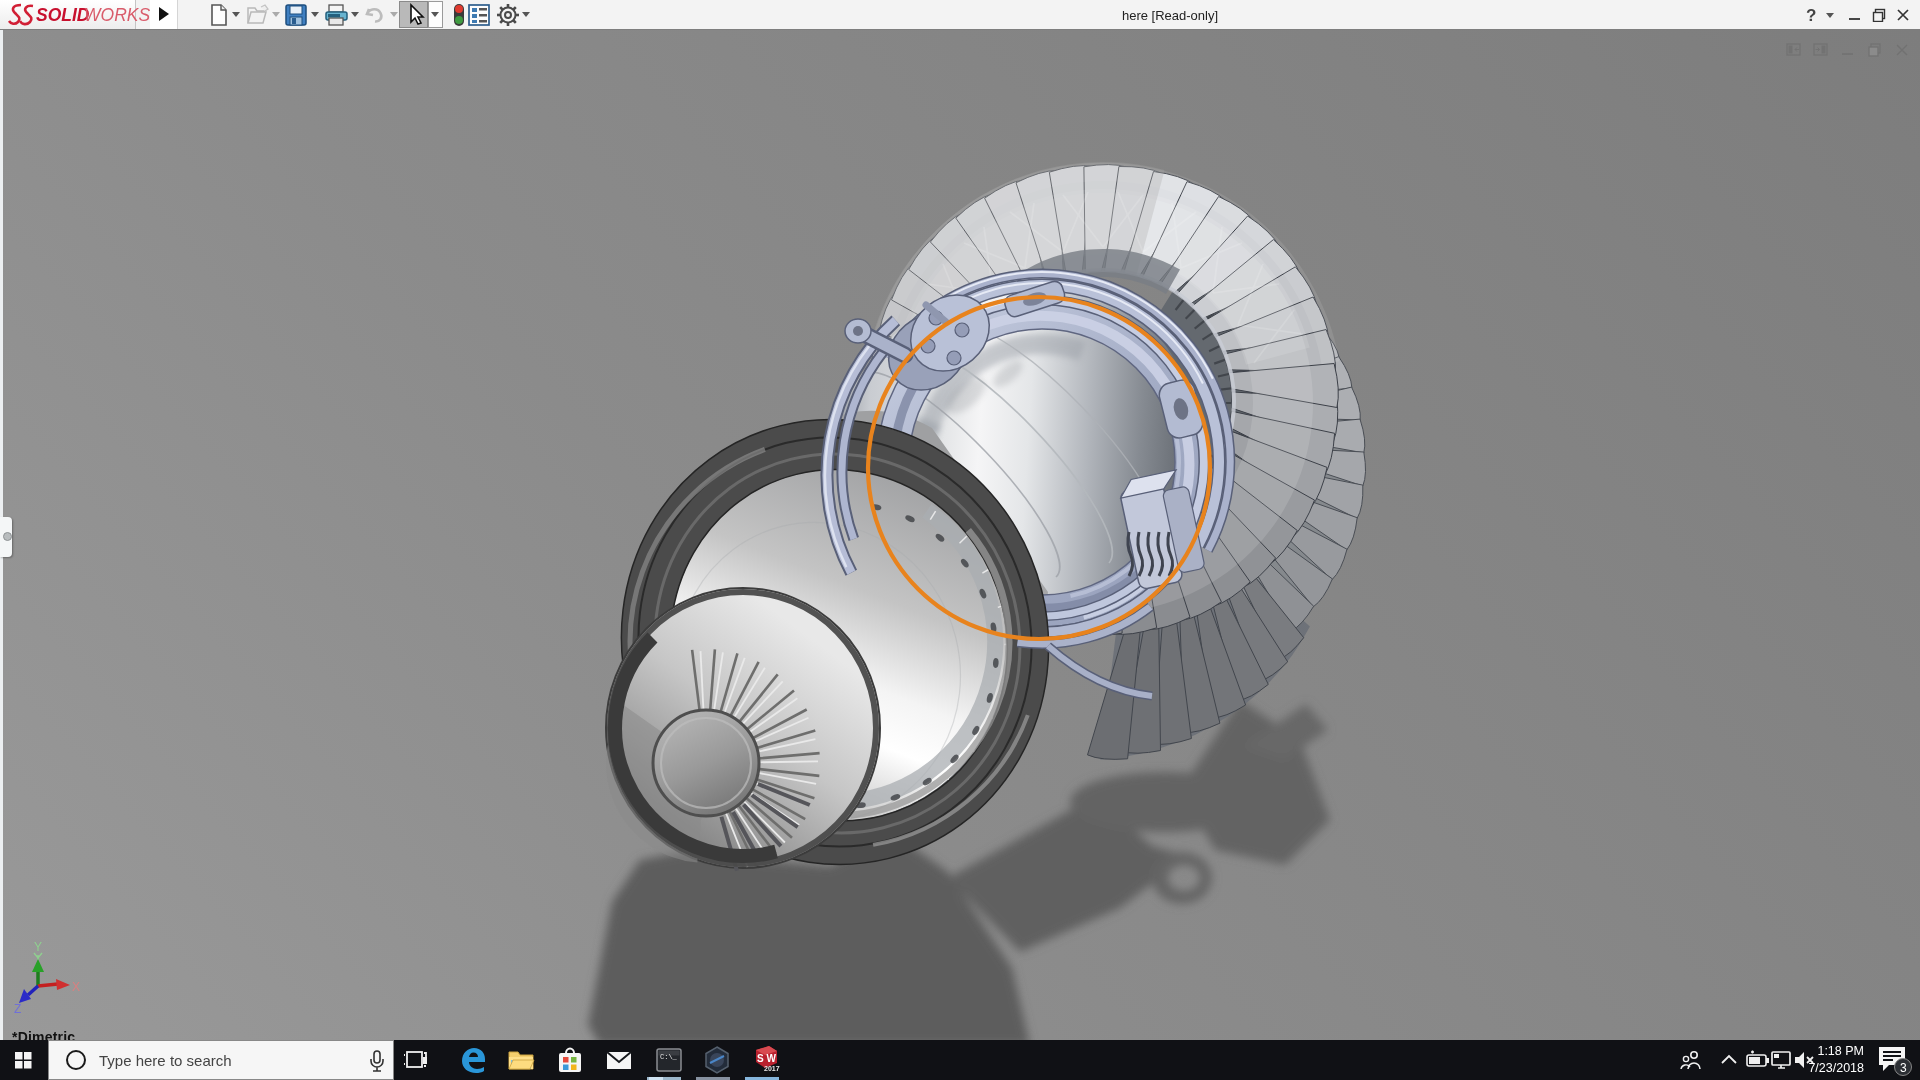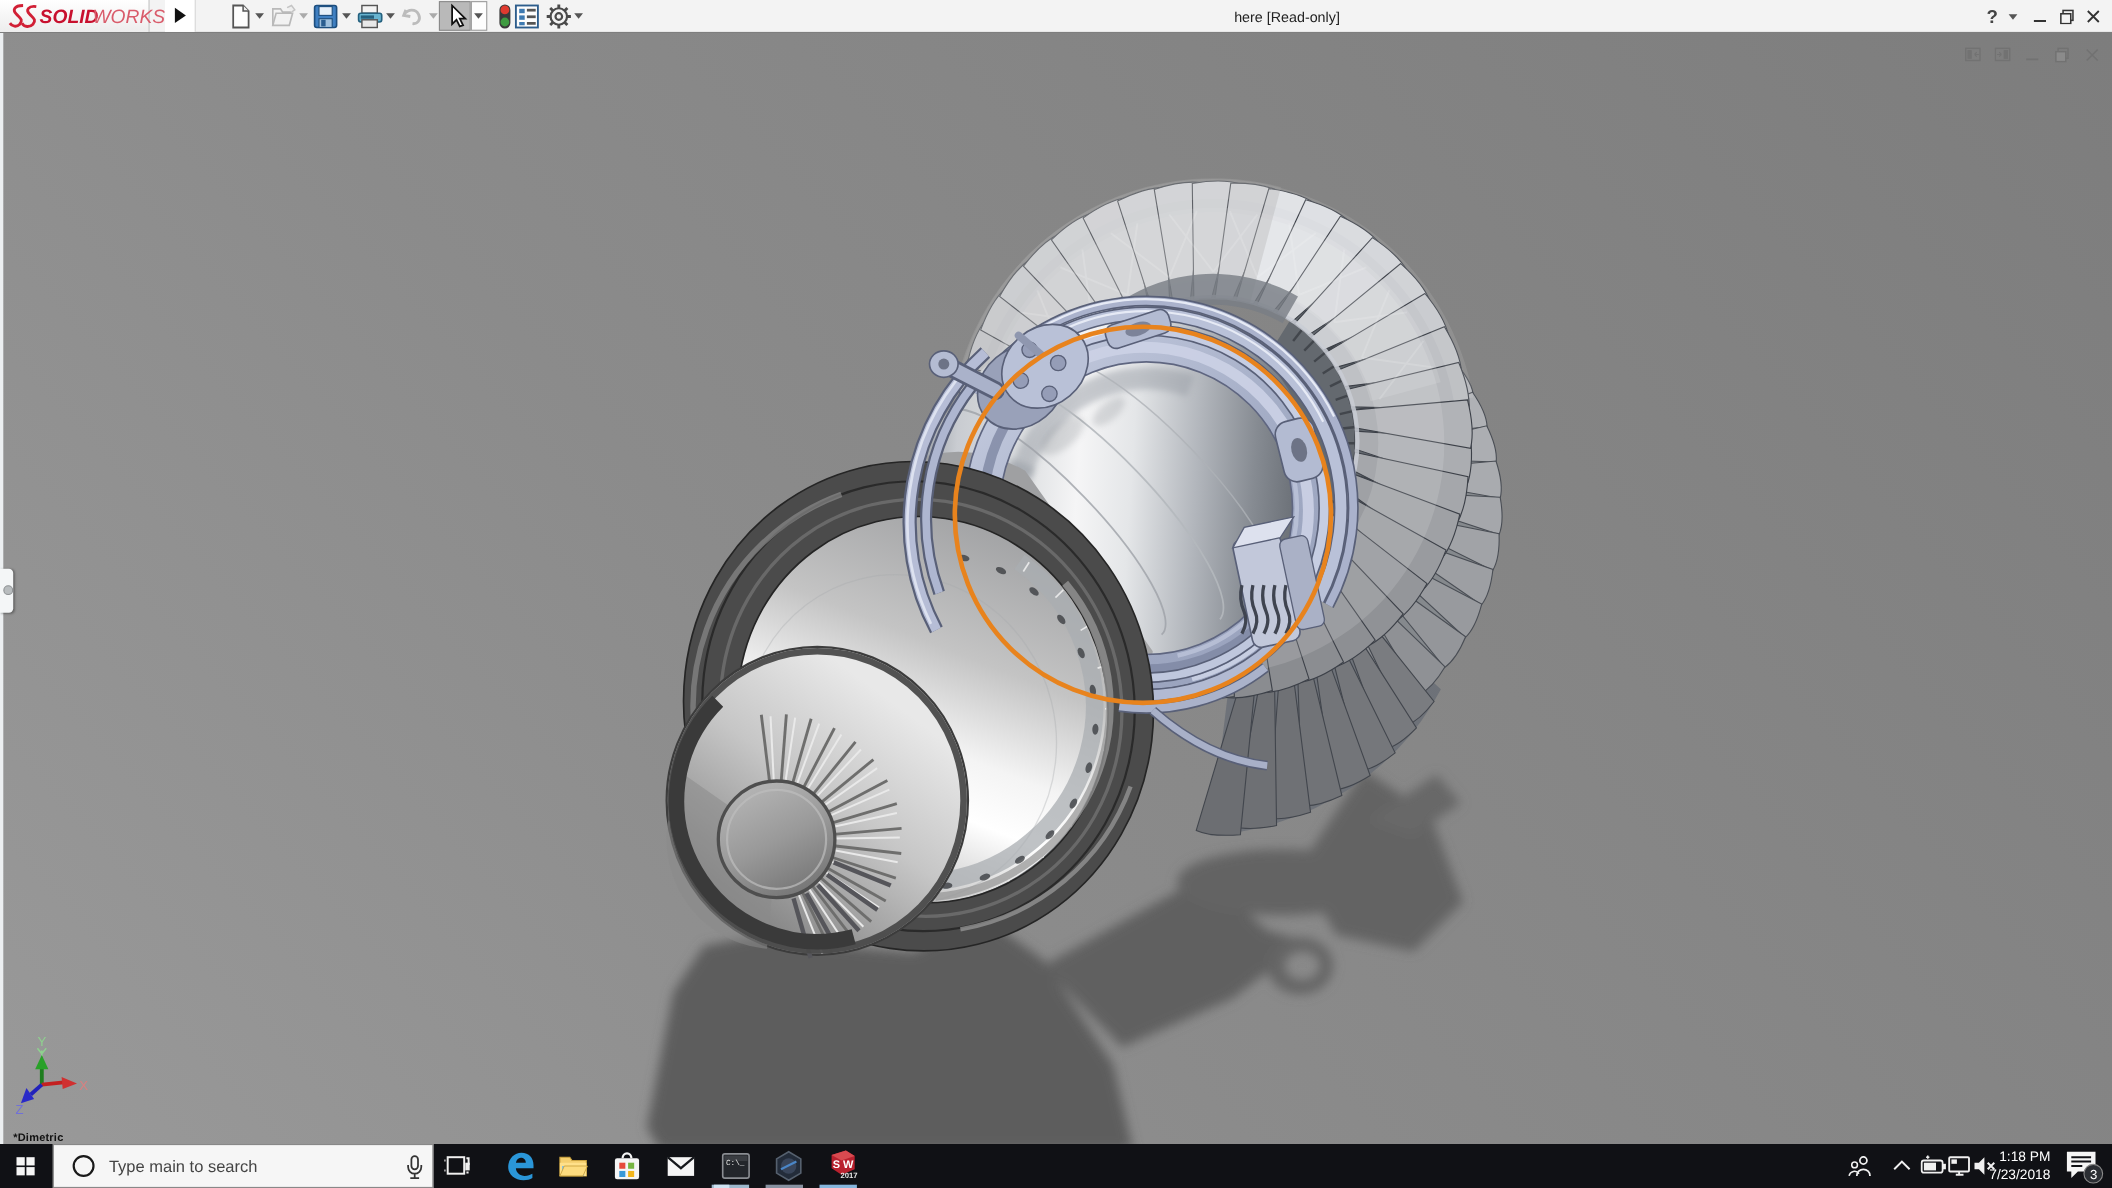--- a/index.html
+++ b/index.html
@@ -8,21 +8,21 @@
 #flyout:after{content:"";position:absolute;left:9px;top:7px;border-left:10px solid #111;border-top:7px solid transparent;border-bottom:7px solid transparent;}
 .ticon{position:absolute;top:3px;width:24px;height:24px;}
 .ddown{position:absolute;top:12px;width:0;height:0;border-left:4px solid transparent;border-right:4px solid transparent;border-top:5px solid #555;}
 .ddown.gray{border-top-color:#aaa;}
 #ttext{position:absolute;left:1040px;top:8px;width:260px;text-align:center;font-size:13px;color:#222;}
 .winbtn{position:absolute;top:8px;font-size:14px;color:#333;}
 #viewport{position:absolute;left:0;top:30px;width:1920px;height:1010px;background:linear-gradient(48deg,#999999 0%,#8b8b8b 40%,#7d7d7d 100%);}
 #leftstrip{position:absolute;left:0;top:0;width:3px;height:1010px;background:#eceff1;}
 #lefttab{position:absolute;left:0;top:487px;width:12px;height:40px;background:#f4f6f7;border-radius:0 4px 4px 0;box-shadow:1px 1px 2px rgba(0,0,0,0.3);}
 #lefttab:after{content:"";position:absolute;left:3px;top:15px;width:7px;height:7px;border-radius:50%;background:#b8bcbe;border:1px solid #8e9294;}
-#dimetric{position:absolute;left:12px;top:999px;font-size:10px;color:#111;font-weight:bold;letter-spacing:0.2px;}
+#dimetric{position:absolute;left:12px;top:999px;font-size:14px;color:#111;font-weight:bold;letter-spacing:0.2px;}
 .ghostbtn{position:absolute;top:12px;opacity:0.85;}
 #taskbar{position:absolute;left:0;top:1040px;width:1920px;height:40px;background:#101115;}
 #searchbox{position:absolute;left:48px;top:0;width:346px;height:40px;background:#f6f6f6;border:1px solid #888;display:flex;align-items:center;}
 #searchbox span{color:#444;font-size:15px;margin-left:10px;}
 .tbicon{position:absolute;top:0;width:46px;height:40px;display:flex;align-items:center;justify-content:center;}
 .runline{position:absolute;top:37px;height:3px;background:#76b9ed;}
 #clock{position:absolute;right:56px;top:3px;text-align:right;color:#fff;font-size:12.5px;line-height:17px;}
 </style></head><body>
 <div id="titlebar">
 <div id="logo"><svg width="150" height="29">
@@ -494,21 +494,21 @@
         <rect x="15" y="12" width="7.5" height="7.5"></rect>
         <rect x="24" y="12" width="7.5" height="7.5"></rect>
         <rect x="15" y="21" width="7.5" height="7.5"></rect>
         <rect x="24" y="21" width="7.5" height="7.5"></rect>
       </g>
     </svg>
 <div id="searchbox">
       <svg width="26" height="26" style="margin-left:14px">
         <circle cx="13" cy="13" r="9" fill="none" stroke="#1a1a1a" stroke-width="2"></circle>
       </svg>
-      <span>Type main to search</span>
+      <span>Type here to search</span>
 <svg width="20" height="24" style="position:absolute;left:318px;top:8px">
         <rect x="7" y="2" width="6" height="12" rx="3" fill="none" stroke="#333" stroke-width="1.6"></rect>
         <path d="M4,10 v2 a6,6 0 0 0 12,0 v-2 M10,18 v4 M6,22 h8" fill="none" stroke="#333" stroke-width="1.6"></path>
       </svg>
     </div>
 <div class="tbicon" style="left:393px">
       <svg width="26" height="26">
         <rect x="4" y="5" width="15" height="15" fill="none" stroke="#f0f0f0" stroke-width="1.8"></rect>
         <path d="M21,6 l2,0 0,6 M21,19 l2,0 M1,8 l1,0 M1,17 l1,0" stroke="#f0f0f0" stroke-width="1.8" fill="none"></path>
         <rect x="20" y="10" width="4" height="7" fill="#f0f0f0"></rect>

